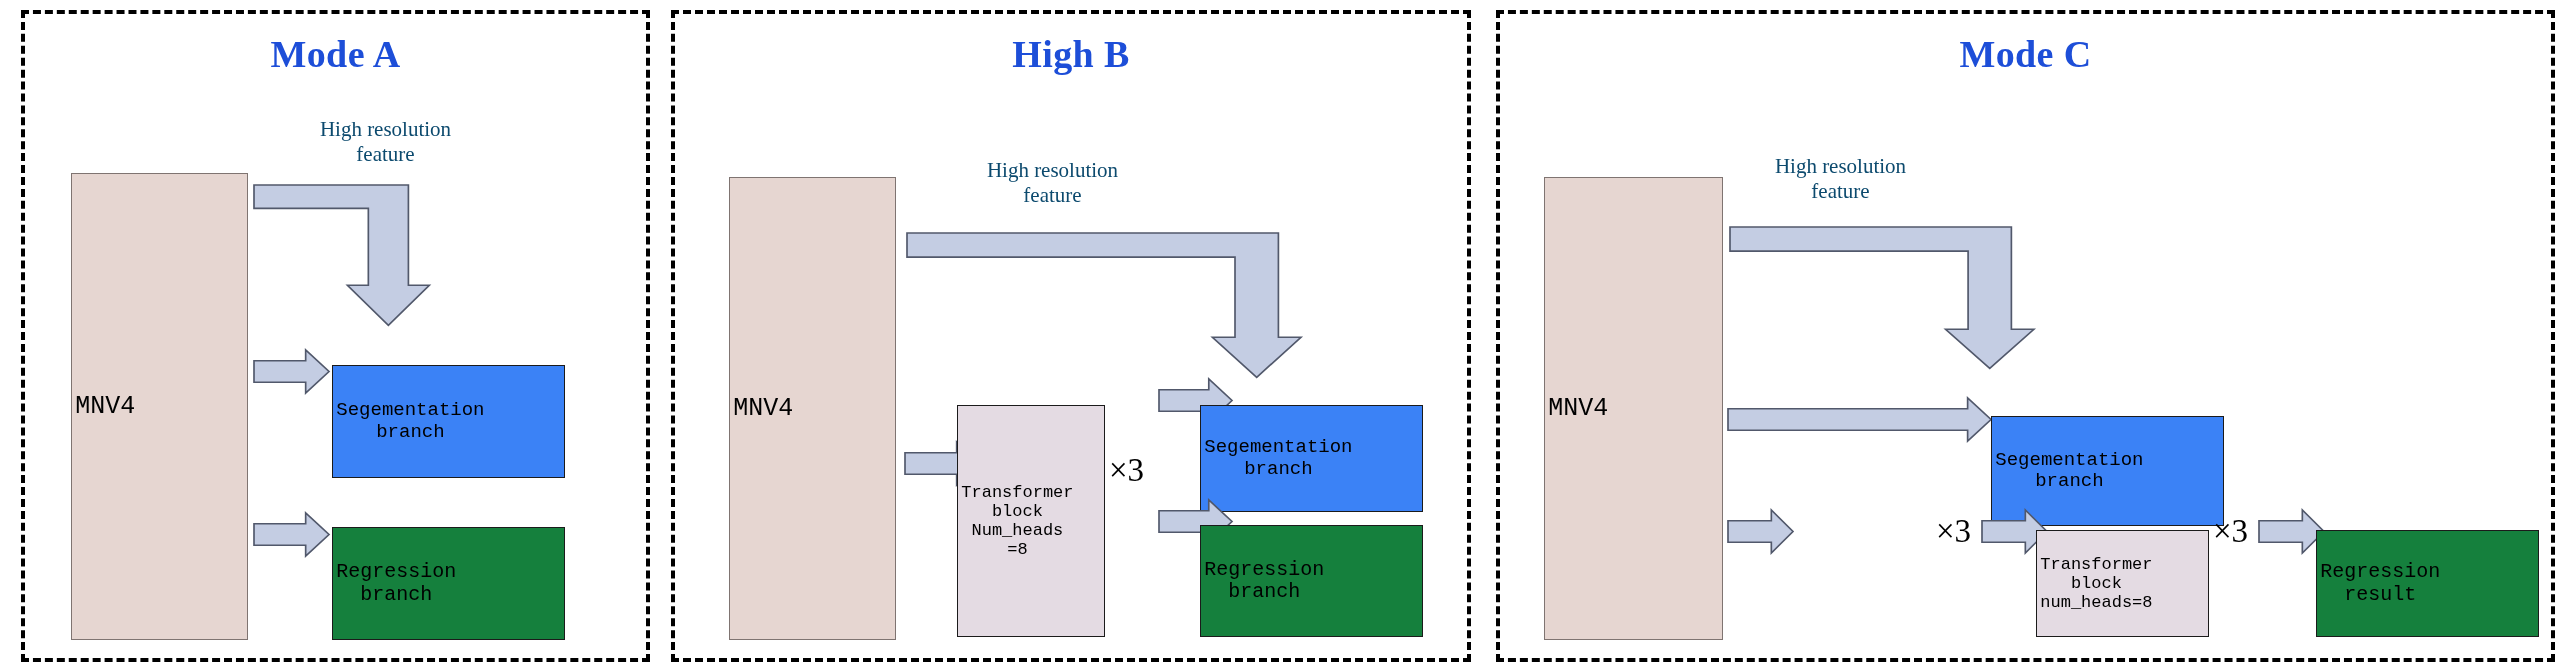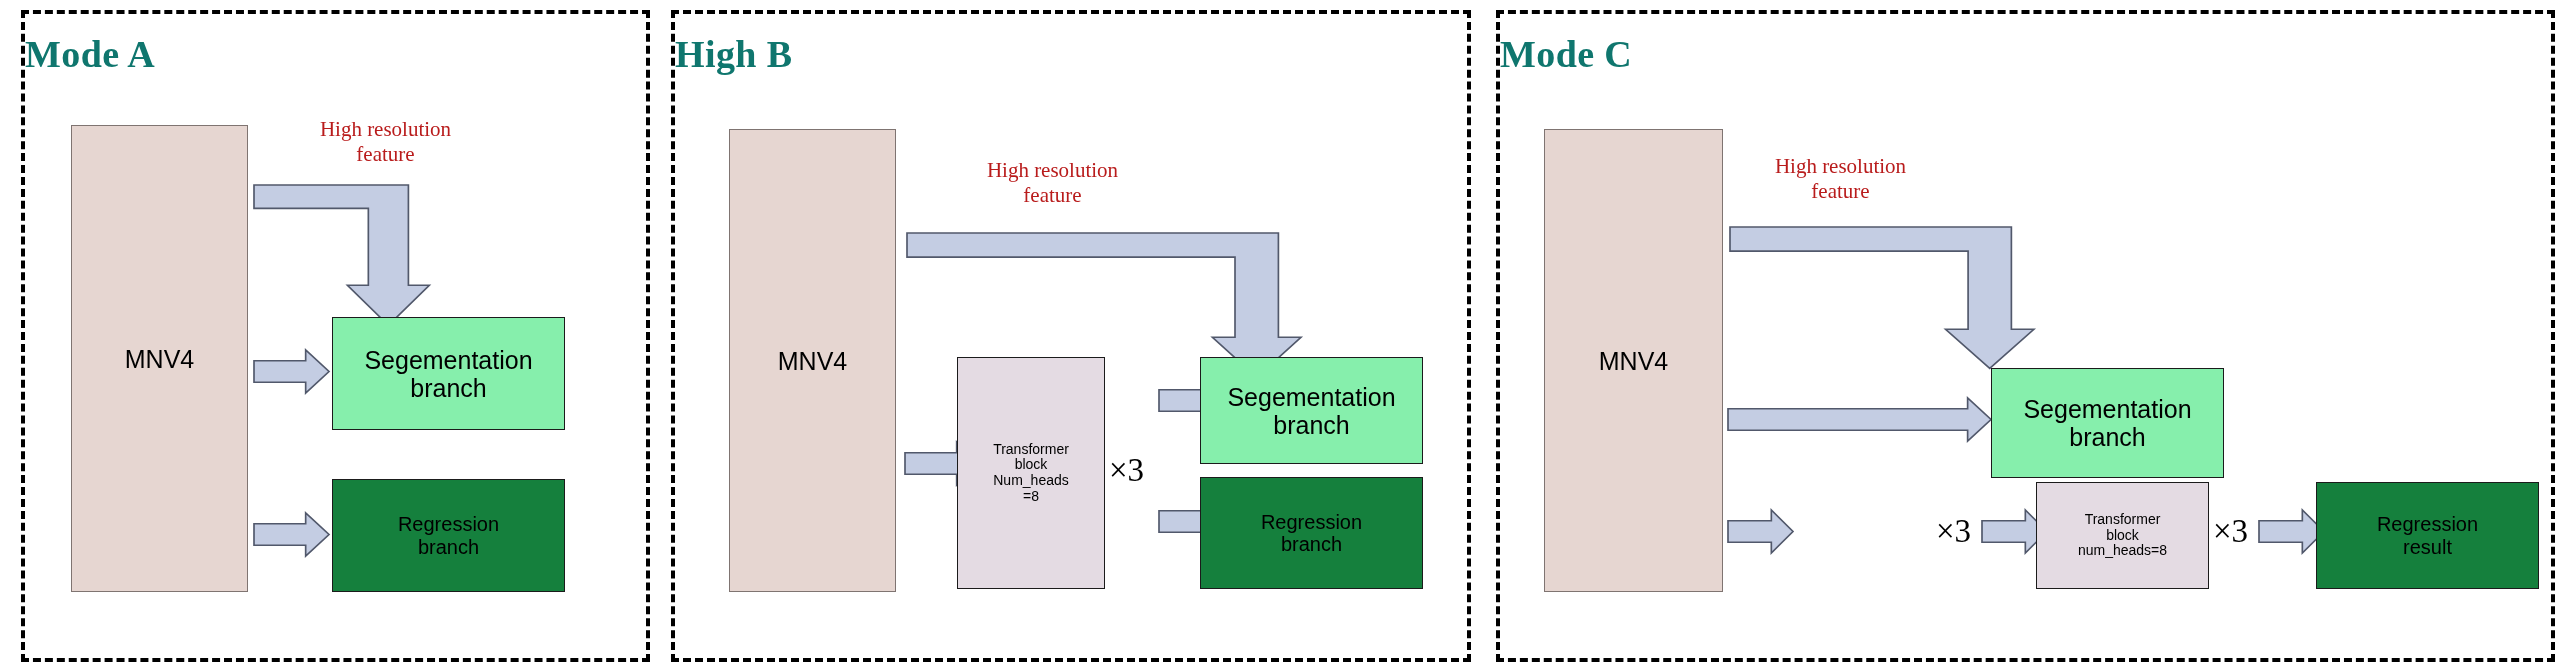--- a/index.html
+++ b/index.html
@@ -1,39 +1,39 @@
 <!DOCTYPE html>
 <html style="font-size:13.3px"><head>
 <meta charset="utf-8">
 <style>
   html,body{margin:0;padding:0;background:#ffffff;}
   body{width:2576px;height:669px;font-family:"Liberation Serif",serif;overflow:hidden;}
   #stage{position:relative;width:2576px;height:669px;background:#fff;}
 
   .panel{position:absolute;border:4.2px dashed #000;box-sizing:border-box;background:#fff;}
-  .panel-title{position:absolute;top:18.3px;left:0;width:100%;
-    font-family:"Liberation Serif",serif;font-weight:bold;font-size:38px;color:#0f766e;
+  .panel-title{position:absolute;top:18.3px;left:0;width:100%;text-align:center;
+    font-family:"Liberation Serif",serif;font-weight:bold;font-size:38px;color:#1d4ed8;
     letter-spacing:0.4px;white-space:nowrap;}
 
   .box{position:absolute;box-sizing:border-box;display:flex;align-items:center;
-    justify-content:center;text-align:center;line-height:1.12;color:#000;
-    font-family:Liberation Sans, sans-serif;}
+    text-align:center;line-height:1.12;color:#000;
+    font-family:Liberation Mono, monospace;margin-top:48px;}
   .box span{display:block;padding:0 3.3px;}
 
   .box-mnv4{background:#e6d6d1;border:1.7px solid #7f7471;font-size:25px;}
-  .box-seg{background:#86efac;border:1.7px solid #1b1b1b;font-size:25px;}
+  .box-seg{background:#3b82f6;border:1.7px solid #1b1b1b;font-size:19px;}
   .box-reg{background:#15803d;border:1.7px solid #1b1b1b;font-size:20px;}
-  .box-tf{background:#e4dbe3;border:1.7px solid #1b1b1b;font-size:14px;}
+  .box-tf{background:#e4dbe3;border:1.7px solid #1b1b1b;font-size:17px;}
   .box-uir{background:#ddcac3;border:1.7px solid #1b1b1b;font-size:24px;}
 
   .mult{position:absolute;font-family:"Liberation Serif",serif;font-size:33px;color:#000;
     white-space:nowrap;line-height:1;}
 
   .cap{position:absolute;text-align:center;font-family:"Liberation Serif",serif;
-    font-size:21px;line-height:1.18;color:#b91c1c;white-space:pre-line;}
+    font-size:21px;line-height:1.18;color:#0c4a6e;white-space:pre-line;}
 
   .arrow{position:absolute;}
   .arrow svg{display:block;width:100%;height:100%;overflow:visible;}
   .ar-fill{fill:#c4cde3;stroke:#51586b;stroke-width:2;}
 </style>
 </head>
 <body>
 
 <div id="stage">
 

